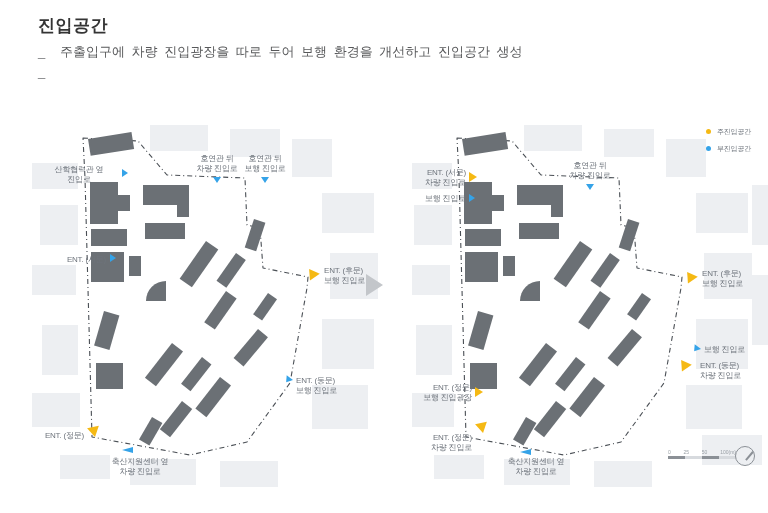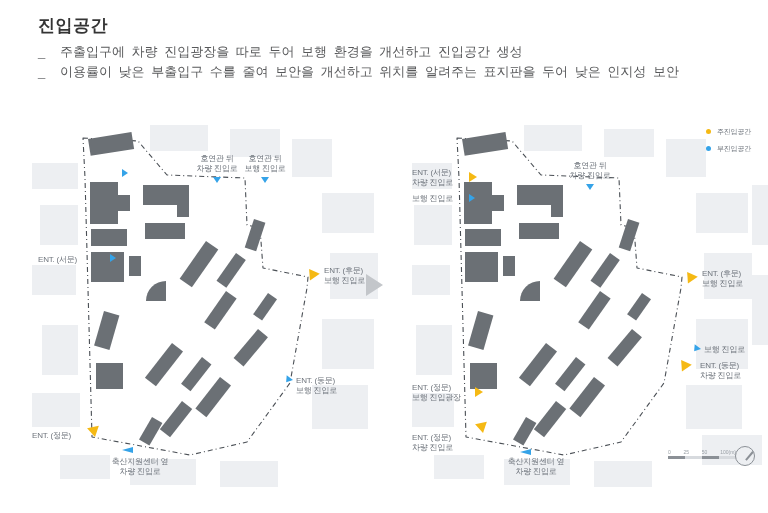--- a/index.html
+++ b/index.html
@@ -30,21 +30,21 @@
   .map svg { position:absolute; left:0; top:0; }
 
   .between-arrow { position:absolute; left:366px; top:274px; width:0; height:0;
     border-top:11px solid transparent; border-bottom:11px solid transparent;
     border-left:17px solid #c3c6ca; }
 
   
   .mk { position:absolute; font-size:8px; line-height:10px; color:#6e747c;
     letter-spacing:-0.2px; white-space:pre-line; }
   .mk.center { text-align:center; }
-  .mk.right  { }
+  .mk.right  { text-align:right; }
   .tri { position:absolute; width:0; height:0; }
   
   .tri-right-y { border-top:5px solid transparent; border-bottom:5px solid transparent; border-left:8px solid #F5B914; }
   .tri-right-b { border-top:4px solid transparent; border-bottom:4px solid transparent; border-left:6px solid #35A3E8; }
   
   .tri-down-b { border-left:4px solid transparent; border-right:4px solid transparent; border-top:6px solid #35A3E8; }
   .tri-down-y { border-left:6px solid transparent; border-right:6px solid transparent; border-top:10px solid #F5B914; }
   
   .tri-up-y { border-left:6px solid transparent; border-right:6px solid transparent; border-bottom:10px solid #F5B914; }
   
@@ -71,21 +71,21 @@
 
 <div class="page">
 
   <div class="title">진입공간</div>
 
   <div class="bullets">
     <div class="bullet">
       <span class="dash">_</span><span>주출입구에 차량 진입광장을 따로 두어 보행 환경을 개선하고 진입공간 생성</span>
     </div>
     <div class="bullet">
-      <span class="dash">_</span><span>이용률이 낮은 부출입구 수를 줄여 보안을 개선하고 위치를 알려주는 표지판을 두어 낮은 인지성 보안</span>
+      <span class="dash">_</span>
     </div>
   </div>
 
   <div class="legend">
     <div class="legend-item">
       <span class="legend-dot dot-main"></span>
       <span class="legend-label">주진입공간</span>
     </div>
     <div class="legend-item">
       <span class="legend-dot dot-sub"></span>
@@ -141,20 +141,22 @@
             <rect x="0" y="0" width="12" height="34" transform="translate(172,232) rotate(38)"></rect>
             <rect x="0" y="0" width="14" height="40" transform="translate(190,252) rotate(38)"></rect>
             <rect x="0" y="0" width="13" height="36" transform="translate(152,276) rotate(38)"></rect>
             <rect x="0" y="0" width="12" height="26" transform="translate(122,292) rotate(30)"></rect>
           </g>
         </g>
       </defs>
       <use href="#campus"></use>
     </svg>
 
+    <div class="mk center" style="left:8px; top:40px; width:82px;">산학협력관 옆
+진입로</div>
     <span class="tri tri-right-b" style="left:92px; top:44px;"></span>
 
     <div class="mk center" style="left:158px; top:29px; width:58px;">호연관 뒤
 차량 진입로</div>
     <span class="tri tri-down-b" style="left:183px; top:52px;"></span>
 
     <div class="mk center" style="left:206px; top:29px; width:58px;">호연관 뒤
 보행 진입로</div>
     <span class="tri tri-down-b" style="left:231px; top:52px;"></span>
 

